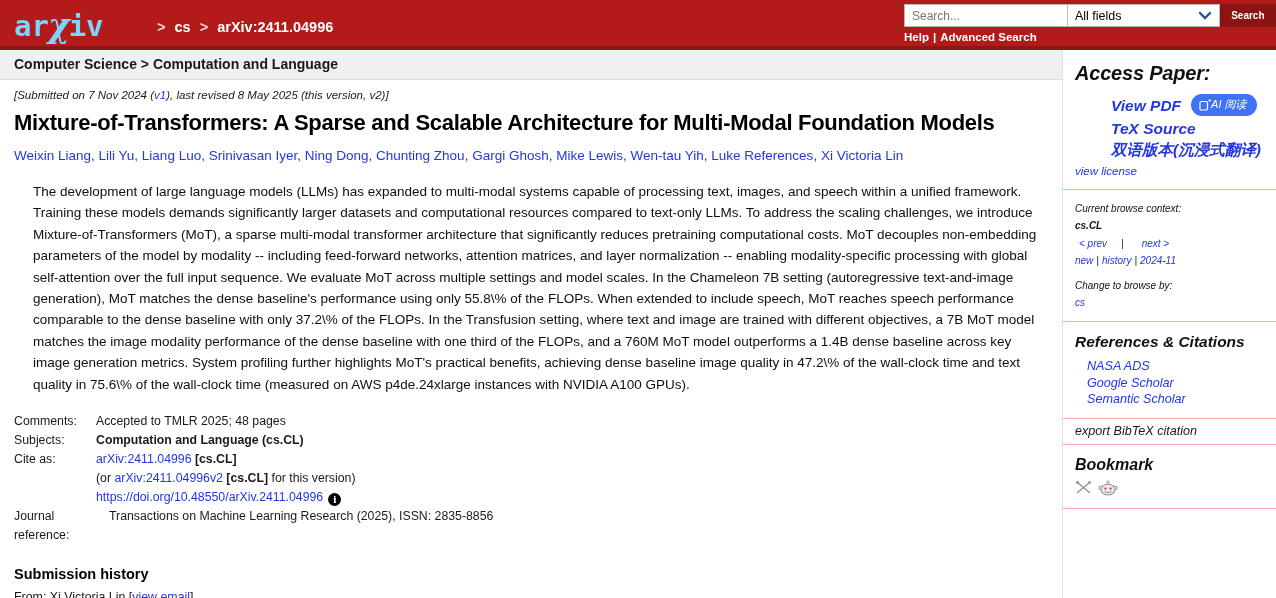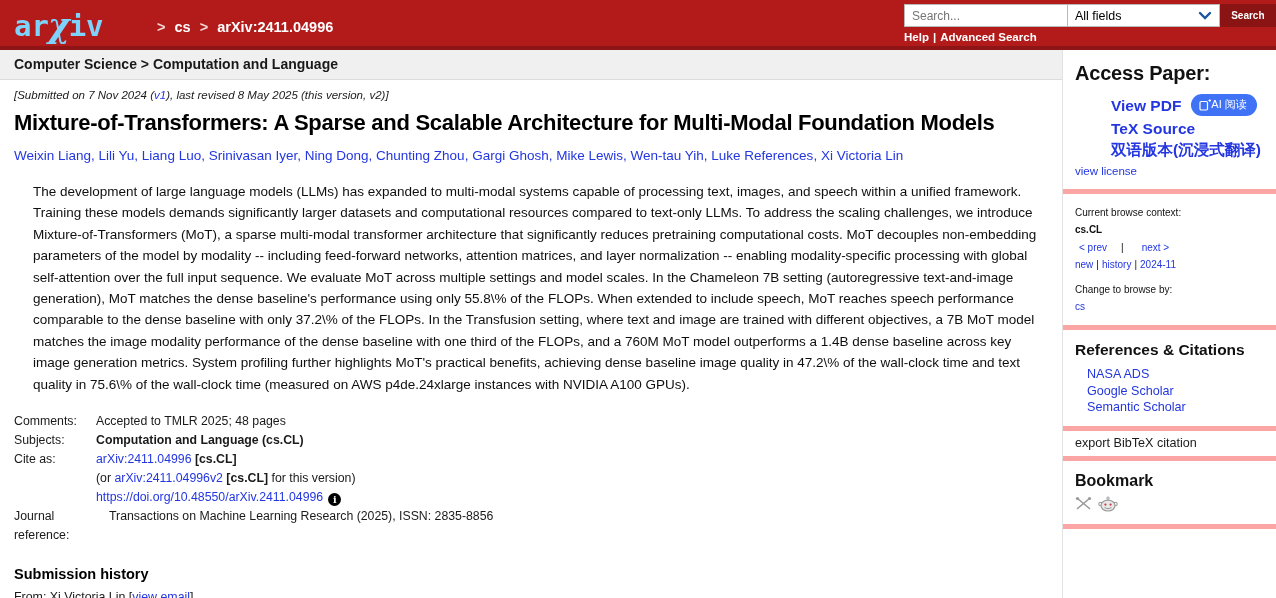--- a/index.html
+++ b/index.html
@@ -52,21 +52,21 @@
   .meta-value a{color:var(--link);}
   .bold{font-weight:bold;}
   .info-icon{display:inline-block; width:13px; height:13px; border-radius:50%; background:#000; color:#fff; font-size:9.5px; font-weight:bold; text-align:center; line-height:13px; vertical-align:-2px; margin-left:5px; font-family:"DejaVu Serif", serif; cursor:pointer;}
 
   .subhist{margin-top:21px;}
   .subhist-h{font-size:14.5px; font-weight:bold; margin:0 0 6px; color:#000;}
   .subhist-line{font-size:12.4px; line-height:18px; color:#1a1a1a;}
   .subhist-line a{color:var(--link);}
 
   
-  .side-sec{padding:8px 12px 10px; border-bottom:5px solid #fca5a5;}
+  .side-sec{padding:8px 12px 10px; border-bottom:1px solid #fca5a5;font-style:italic;}
   .access-h{font-size:20px; font-weight:bold; color:#111; margin:4px 0 9px; letter-spacing:-0.2px;}
   .access-links{padding-left:10px;}
   .pdf-row{display:flex; align-items:center; gap:10px; margin-bottom:2px;}
   .link-lg{color:var(--link); font-size:15.5px; font-weight:bold; line-height:21px; display:inline-block;margin-left:26px;}
   .ai-pill{background:var(--pill); color:#fff; border-radius:999px; padding:3px 10px 4px 8px; font-size:11px; display:inline-flex; align-items:center; gap:0; cursor:pointer; white-space:nowrap;}
   .view-license{font-size:11.5px; color:var(--link); margin-top:5px; display:inline-block;}
 
   .browse-sec{font-size:10px; line-height:17px; color:#111;}
   .browse-sec a{color:var(--link);}
   .ctx-label{margin-top:2px;}

